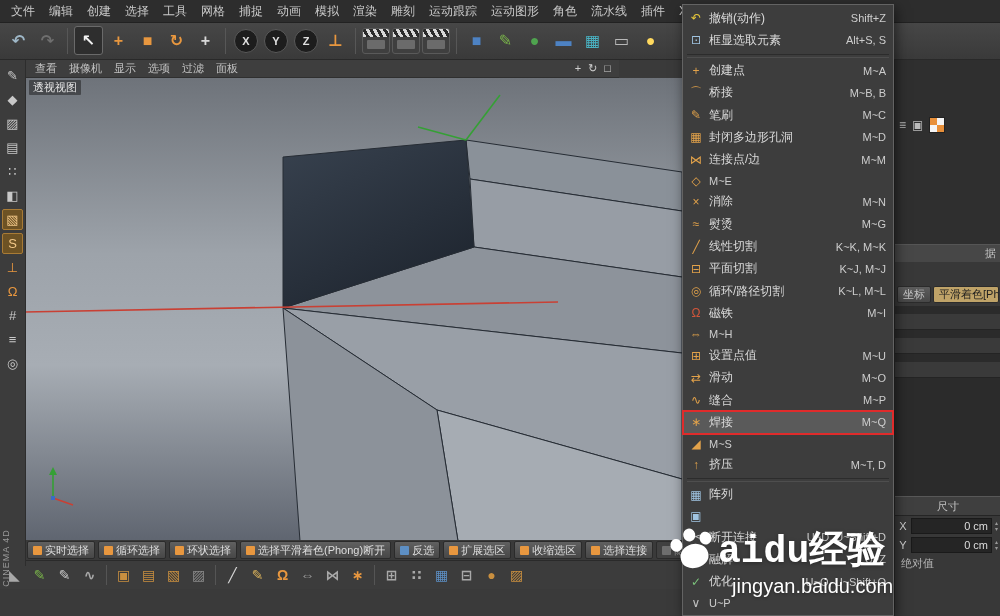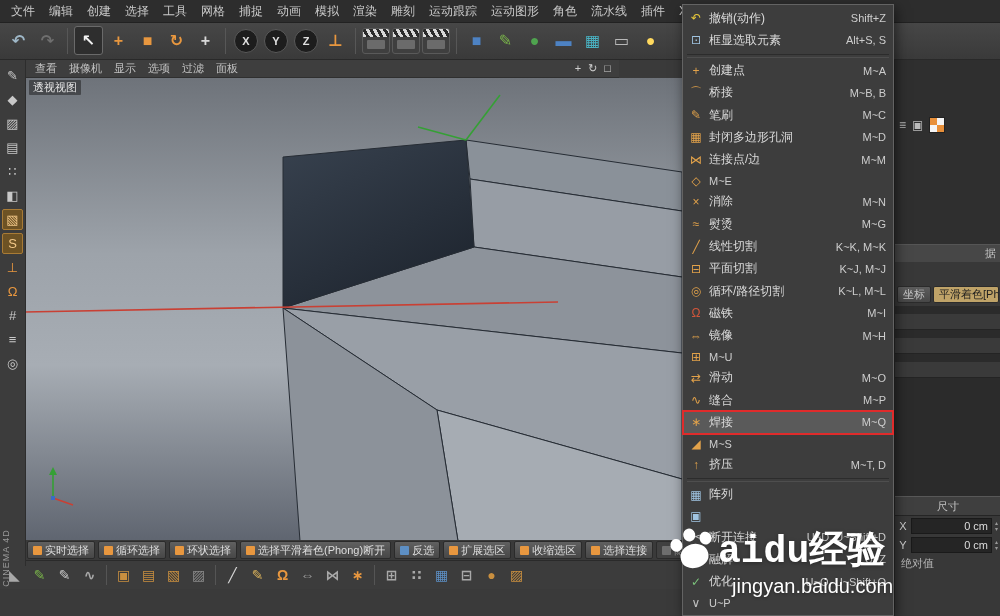--- a/index.html
+++ b/index.html
@@ -549,25 +549,25 @@
         <span class="cm-label">循环/路径切割</span>
         <span class="cm-shortcut">K~L, M~L</span>
       </div>
       <div class="cm-item">
         <span class="cm-icon" style="color: rgb(208, 85, 58);">Ω</span>
         <span class="cm-label">磁铁</span>
         <span class="cm-shortcut">M~I</span>
       </div>
       <div class="cm-item">
         <span class="cm-icon" style="color: rgb(226, 162, 74);">⇔</span>
-        <span class="cm-label">镜像</span>
         <span class="cm-shortcut">M~H</span>
       </div>
       <div class="cm-item">
         <span class="cm-icon" style="color: rgb(226, 162, 74);">⊞</span>
+        <span class="cm-label">设置点值</span>
         <span class="cm-shortcut">M~U</span>
       </div>
       <div class="cm-item">
         <span class="cm-icon" style="color: rgb(226, 162, 74);">⇄</span>
         <span class="cm-label">滑动</span>
         <span class="cm-shortcut">M~O</span>
       </div>
       <div class="cm-item">
         <span class="cm-icon" style="color: rgb(226, 162, 74);">∿</span>
         <span class="cm-label">缝合</span>

